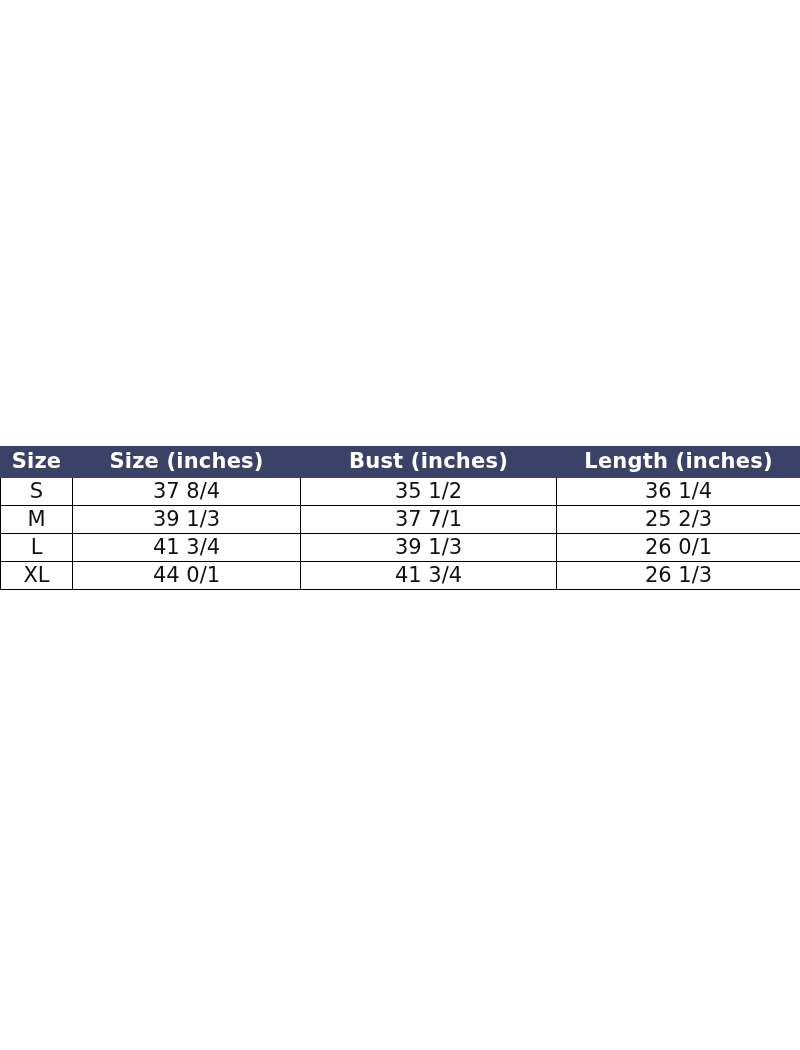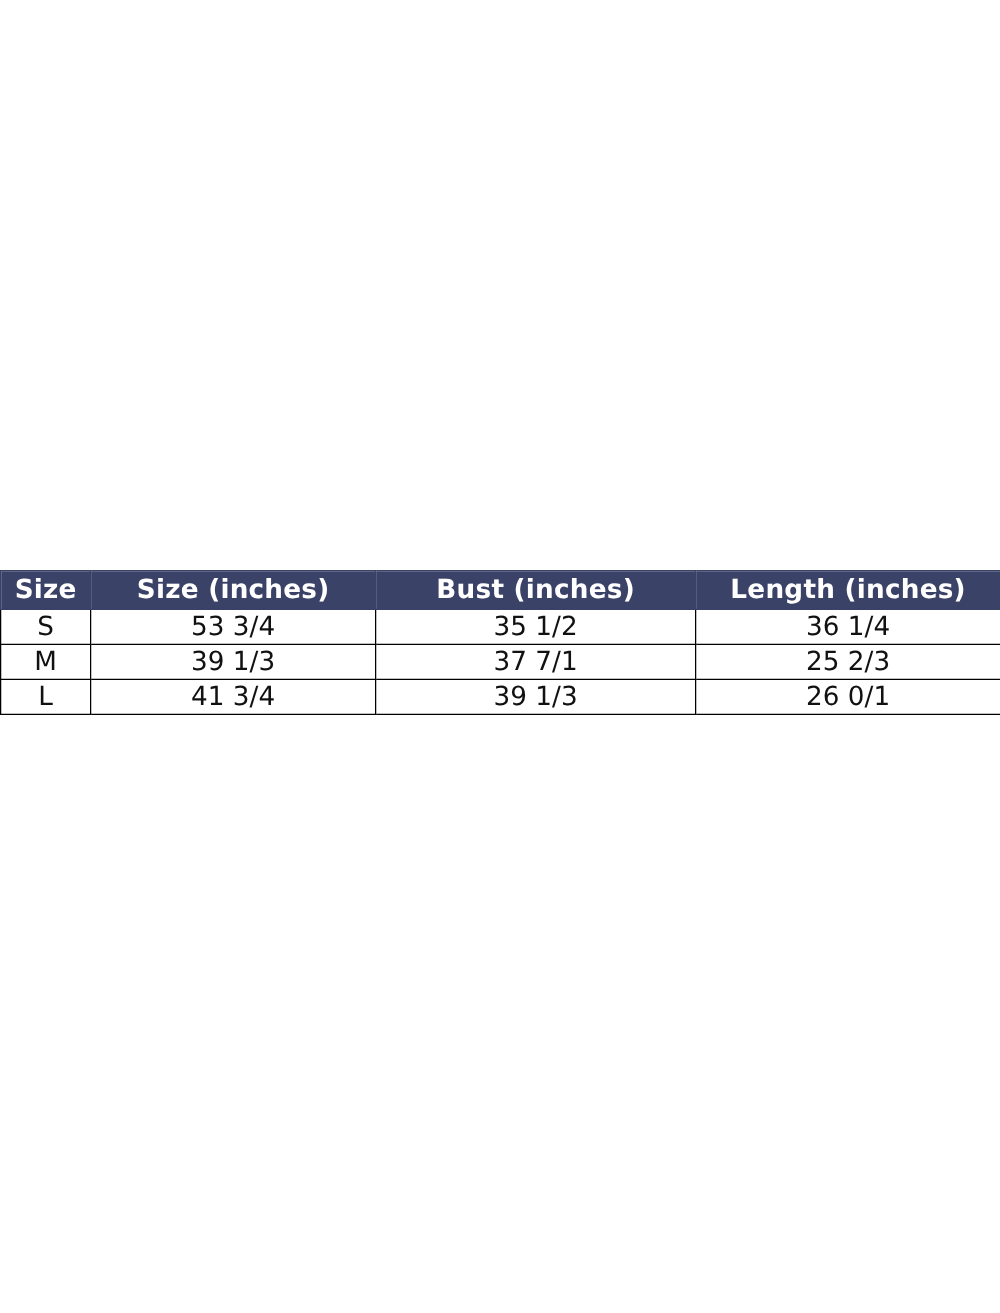--- a/index.html
+++ b/index.html
@@ -17,21 +17,20 @@
   .size-chart-wrap {
     position: absolute;
     left: 0;
     top: 446px;
     width: 800px;
   }
   table.size-chart {
     border-collapse: collapse;
     width: 800px;
     table-layout: fixed;
-    margin-top: 10px;
   }
   table.size-chart thead th {
     background: #3b4268;
     color: #ffffff;
     font-weight: bold;
     font-size: 21px;
     text-align: center;
     padding: 3px 0 5px 0;
     border: 1px solid #3b4268;
     line-height: 1.05;
@@ -66,31 +65,37 @@
       <tr>
         <th>Size</th>
         <th>Size (inches)</th>
         <th>Bust (inches)</th>
         <th>Length (inches)</th>
       </tr>
     </thead>
     <tbody>
       <tr>
         <td>S</td>
-        <td>53 3/4</td>
+        <td>37 8/4</td>
         <td>35 1/2</td>
         <td>36 1/4</td>
       </tr>
       <tr>
         <td>M</td>
         <td>39 1/3</td>
         <td>37 7/1</td>
         <td>25 2/3</td>
       </tr>
       <tr>
         <td>L</td>
         <td>41 3/4</td>
         <td>39 1/3</td>
         <td>26 0/1</td>
       </tr>
+      <tr>
+        <td>XL</td>
+        <td>44 0/1</td>
+        <td>41 3/4</td>
+        <td>26 1/3</td>
+      </tr>
     </tbody>
   </table>
 </div>
 
 </body></html>

